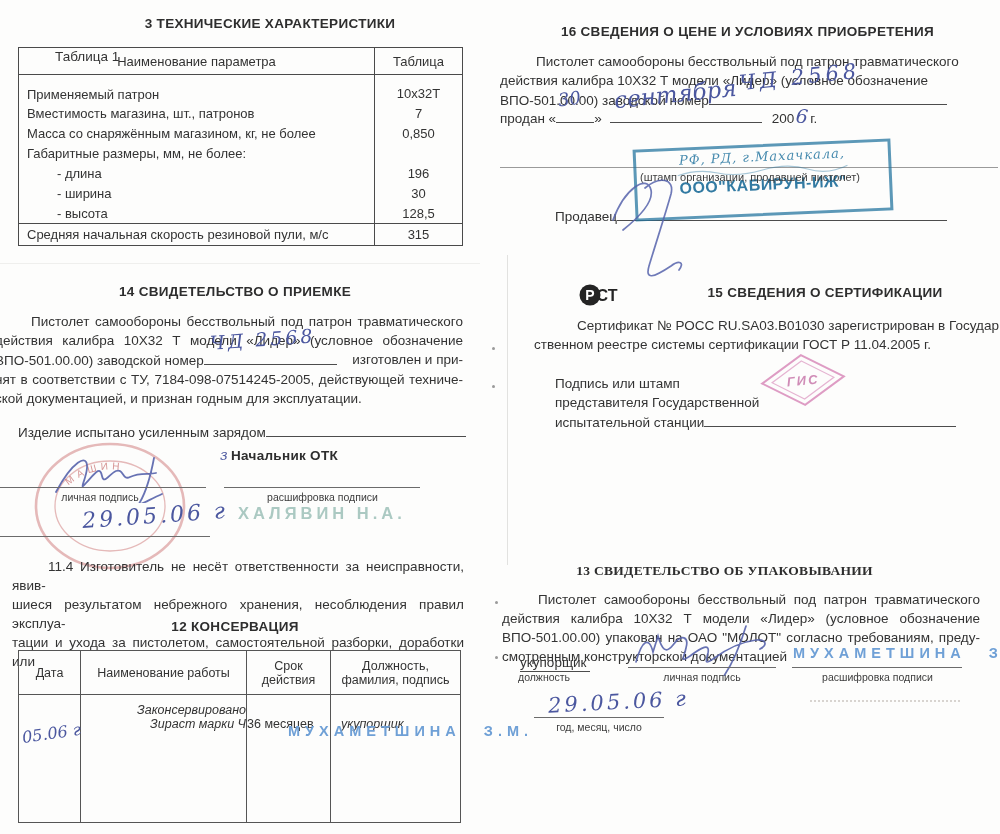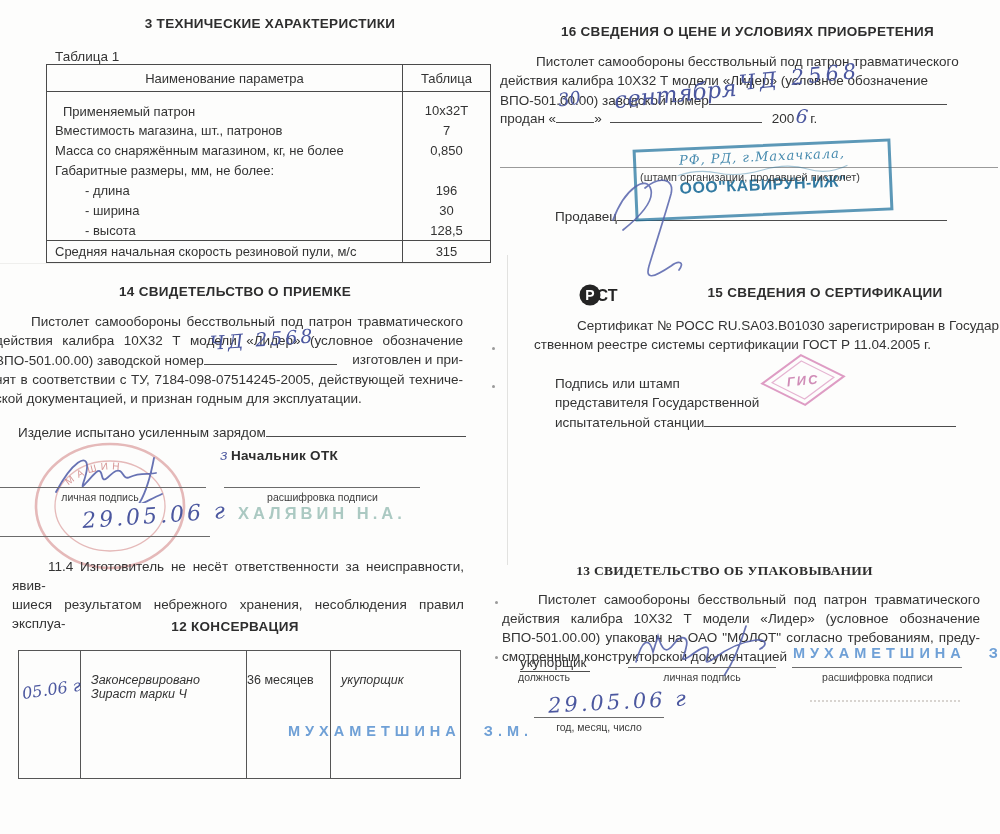--- a/index.html
+++ b/index.html
@@ -32,33 +32,33 @@
   <div class="abs" style="left:507px;top:255px;width:1px;height:310px;background:#e2e2e0;"></div>
   <div class="abs" style="left:0px;top:263px;width:480px;height:1px;background:#efefed;"></div>
   <div class="dot" style="left:492px;top:347px;"></div>
   <div class="dot" style="left:492px;top:385px;"></div>
   <div class="dot" style="left:495px;top:601px;"></div>
   <div class="dot" style="left:495px;top:656px;"></div>
 
   <div class="abs ttl" style="left:30px;top:16px;width:480px;">3 ТЕХНИЧЕСКИЕ ХАРАКТЕРИСТИКИ</div>
   <div class="abs txt" style="left:55px;top:47px;">Таблица 1</div>
 
-  <div class="abs" style="left:18px;top:64px;margin-left:28px;">
+  <div class="abs" style="left:18px;top:47px;">
     <table class="tech frame" style="border:1.2px solid #4a4a4a;">
       <colgroup>
           <col style="width:356px">
           <col style="width:88px">
         </colgroup>
       <tbody>
           <tr>
         <th style="border-bottom:1.2px solid #4a4a4a;border-right:1.2px solid #4a4a4a;height:24px;font-weight:normal;">Наименование параметра</th>
         <th style="border-bottom:1.2px solid #4a4a4a;height:24px;font-weight:normal;">Таблица</th>
       </tr>
       <tr>
-        <td style="border-right:1.2px solid #4a4a4a;padding:10px 0 0 16px;height:18px;">Применяемый патрон</td>
+        <td style="border-right:1.2px solid #4a4a4a;padding:10px 0 0 8px;height:18px;">Применяемый патрон</td>
         <td style="text-align:center;padding-top:10px;">10х32Т</td>
       </tr>
       <tr>
         <td style="border-right:1.2px solid #4a4a4a;padding-left:8px;height:18px;">Вместимость магазина, шт., патронов</td>
         <td style="text-align:center;">7</td>
       </tr>
       <tr>
         <td style="border-right:1.2px solid #4a4a4a;padding-left:8px;height:18px;">Масса со снаряжённым магазином, кг, не более</td>
         <td style="text-align:center;">0,850</td>
       </tr>
@@ -122,38 +122,51 @@
   <div class="abs tealstamp" style="left:238px;top:468px;margin-top:36px;">ХАЛЯВИН  Н.А.</div>
   <div class="rule" style="left:224px;top:487px;width:196px;"></div>
   <div class="abs cap" style="left:250px;top:491px;width:145px;">расшифровка подписи</div>
 
   <div class="abs hw" style="left:82px;top:503px;font-size:22px;letter-spacing:3px;transform:rotate(-4deg);">29.05.06 г</div>
   <div class="rule" style="left:0px;top:536px;width:210px;"></div>
 
   <div class="abs txt" style="left:12px;top:557px;width:452px;">
     <span class="ln jl ind">11.4 Изготовитель не несёт ответственности за неисправности, явив-</span>
     <span class="ln jl">шиеся результатом небрежного хранения, несоблюдения правил эксплуа-</span>
+    <span class="ln jl">тации и ухода за пистолетом, самостоятельной разборки, доработки или</span>
   </div>
 
   <div class="abs ttl" style="left:0px;top:619px;width:470px;">12 КОНСЕРВАЦИЯ</div>
 
   <div class="abs" style="left:18px;top:650px;">
     <table class="ctable">
       <colgroup>
           <col style="width:62px">
           <col style="width:166px">
           <col style="width:84px">
           <col style="width:130px">
         </colgroup>
       <tbody>
+          <tr style="height:44px;">
+        <th style="text-align:center;">Дата</th>
+        <th style="text-align:center;">Наименование работы</th>
+        <th style="text-align:center;">
+          <div>Срок</div>
+          <div>действия</div>
+        </th>
+        <th style="text-align:center;">
+          <div>Должность,</div>
+          <div>фамилия, подпись</div>
+        </th>
+      </tr>
       <tr style="height:128px;">
         <td style="vertical-align:top;">
           <div class="hw" style="font-size:16px;transform:rotate(-8deg);margin:28px 0 0 2px;white-space:nowrap;">05.06 г</div>
         </td>
-        <td style="vertical-align:top;padding:22px 0 0 10px;font-style:italic;">
+        <td style="vertical-align:top;padding:8px 0 0 10px;font-style:italic;text-align:right;">
           <div>Законсервировано</div>
           <div>Зираст марки Ч</div>
         </td>
         <td style="vertical-align:top;padding:22px 0 0 0;">
           <div>36 месяцев</div>
         </td>
         <td style="vertical-align:top;padding:22px 0 0 10px;font-style:italic;">
           <div>укупорщик</div>
         </td>
       </tr>

